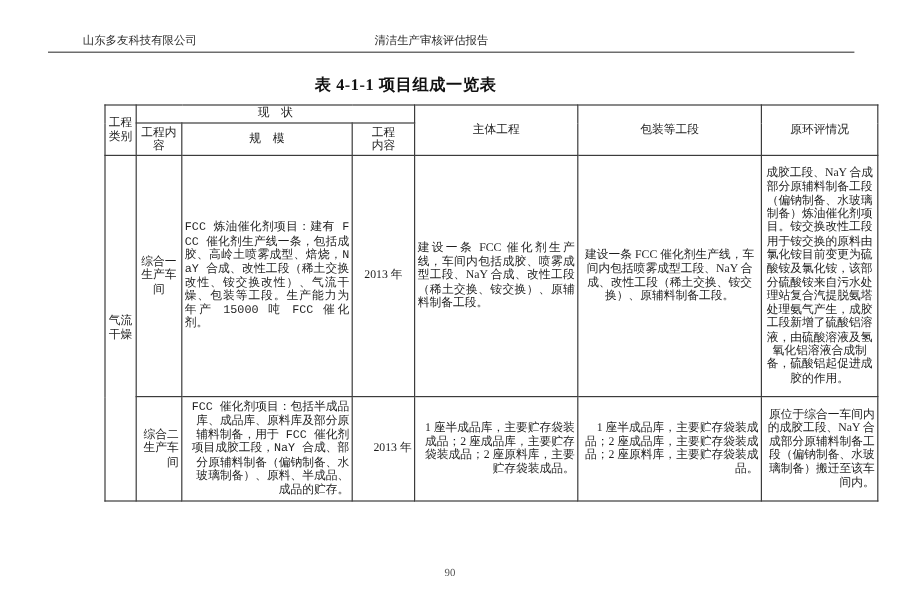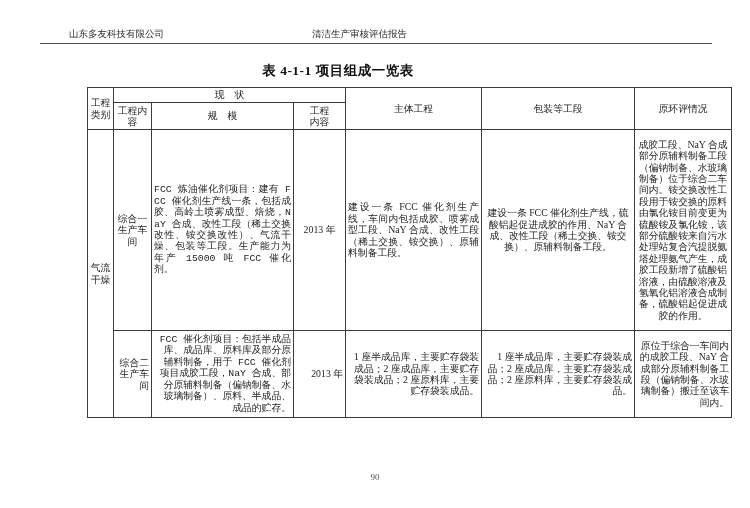--- a/index.html
+++ b/index.html
@@ -87,22 +87,22 @@
       <th>工程内容</th>
       <th>规　模</th>
       <th><span class="narrow-hd">工程内容</span></th>
     </tr>
     <tr class="brow1">
       <td class="cat" rowspan="2">气流干燥</td>
       <td class="content">综合一生产车间</td>
       <td class="scale">FCC 炼油催化剂项目：建有 FCC 催化剂生产线一条，包括成胶、高岭土喷雾成型、焙烧，NaY 合成、改性工段（稀土交换改性、铵交换改性）、气流干燥、包装等工段。生产能力为年产 15000 吨 FCC 催化剂。</td>
       <td class="period">2013 年</td>
       <td class="eia">建设一条 FCC 催化剂生产线，车间内包括成胶、喷雾成型工段、NaY 合成、改性工段（稀土交换、铵交换）、原辅料制备工段。</td>
-      <td class="accept">建设一条 FCC 催化剂生产线，硫酸铝起促进成胶的作用、NaY 合成、改性工段（稀土交换、铵交换）、原辅料制备工段。</td>
-      <td class="change">成胶工段、NaY 合成部分原辅料制备工段（偏钠制备、水玻璃制备）位于综合二车间内。铵交换改性工段用于铵交换的原料由氯化铵目前变更为硫酸铵及氯化铵，该部分硫酸铵来自污水处理站复合汽提脱氨塔处理氨气产生，成胶工段新增了硫酸铝溶液，由硫酸溶液及氢氧化铝溶液合成制备，硫酸铝起促进成胶的作用。</td>
+      <td class="accept">建设一条 FCC 催化剂生产线，车间内包括喷雾成型工段、NaY 合成、改性工段（稀土交换、铵交换）、原辅料制备工段。</td>
+      <td class="change">成胶工段、NaY 合成部分原辅料制备工段（偏钠制备、水玻璃制备）炼油催化剂项目。铵交换改性工段用于铵交换的原料由氯化铵目前变更为硫酸铵及氯化铵，该部分硫酸铵来自污水处理站复合汽提脱氨塔处理氨气产生，成胶工段新增了硫酸铝溶液，由硫酸溶液及氢氧化铝溶液合成制备，硫酸铝起促进成胶的作用。</td>
     </tr>
     <tr class="brow2">
       <td class="content">综合二生产车间</td>
       <td class="scale">FCC 催化剂项目：包括半成品库、成品库、原料库及部分原辅料制备，用于 FCC 催化剂项目成胶工段，NaY 合成、部分原辅料制备（偏钠制备、水玻璃制备）、原料、半成品、成品的贮存。</td>
       <td class="period">2013 年</td>
       <td class="eia">1 座半成品库，主要贮存袋装成品；2 座成品库，主要贮存袋装成品；2 座原料库，主要贮存袋装成品。</td>
       <td class="accept">1 座半成品库，主要贮存袋装成品；2 座成品库，主要贮存袋装成品；2 座原料库，主要贮存袋装成品。</td>
       <td class="change">原位于综合一车间内的成胶工段、NaY 合成部分原辅料制备工段（偏钠制备、水玻璃制备）搬迁至该车间内。</td>
     </tr>
   </tbody>

